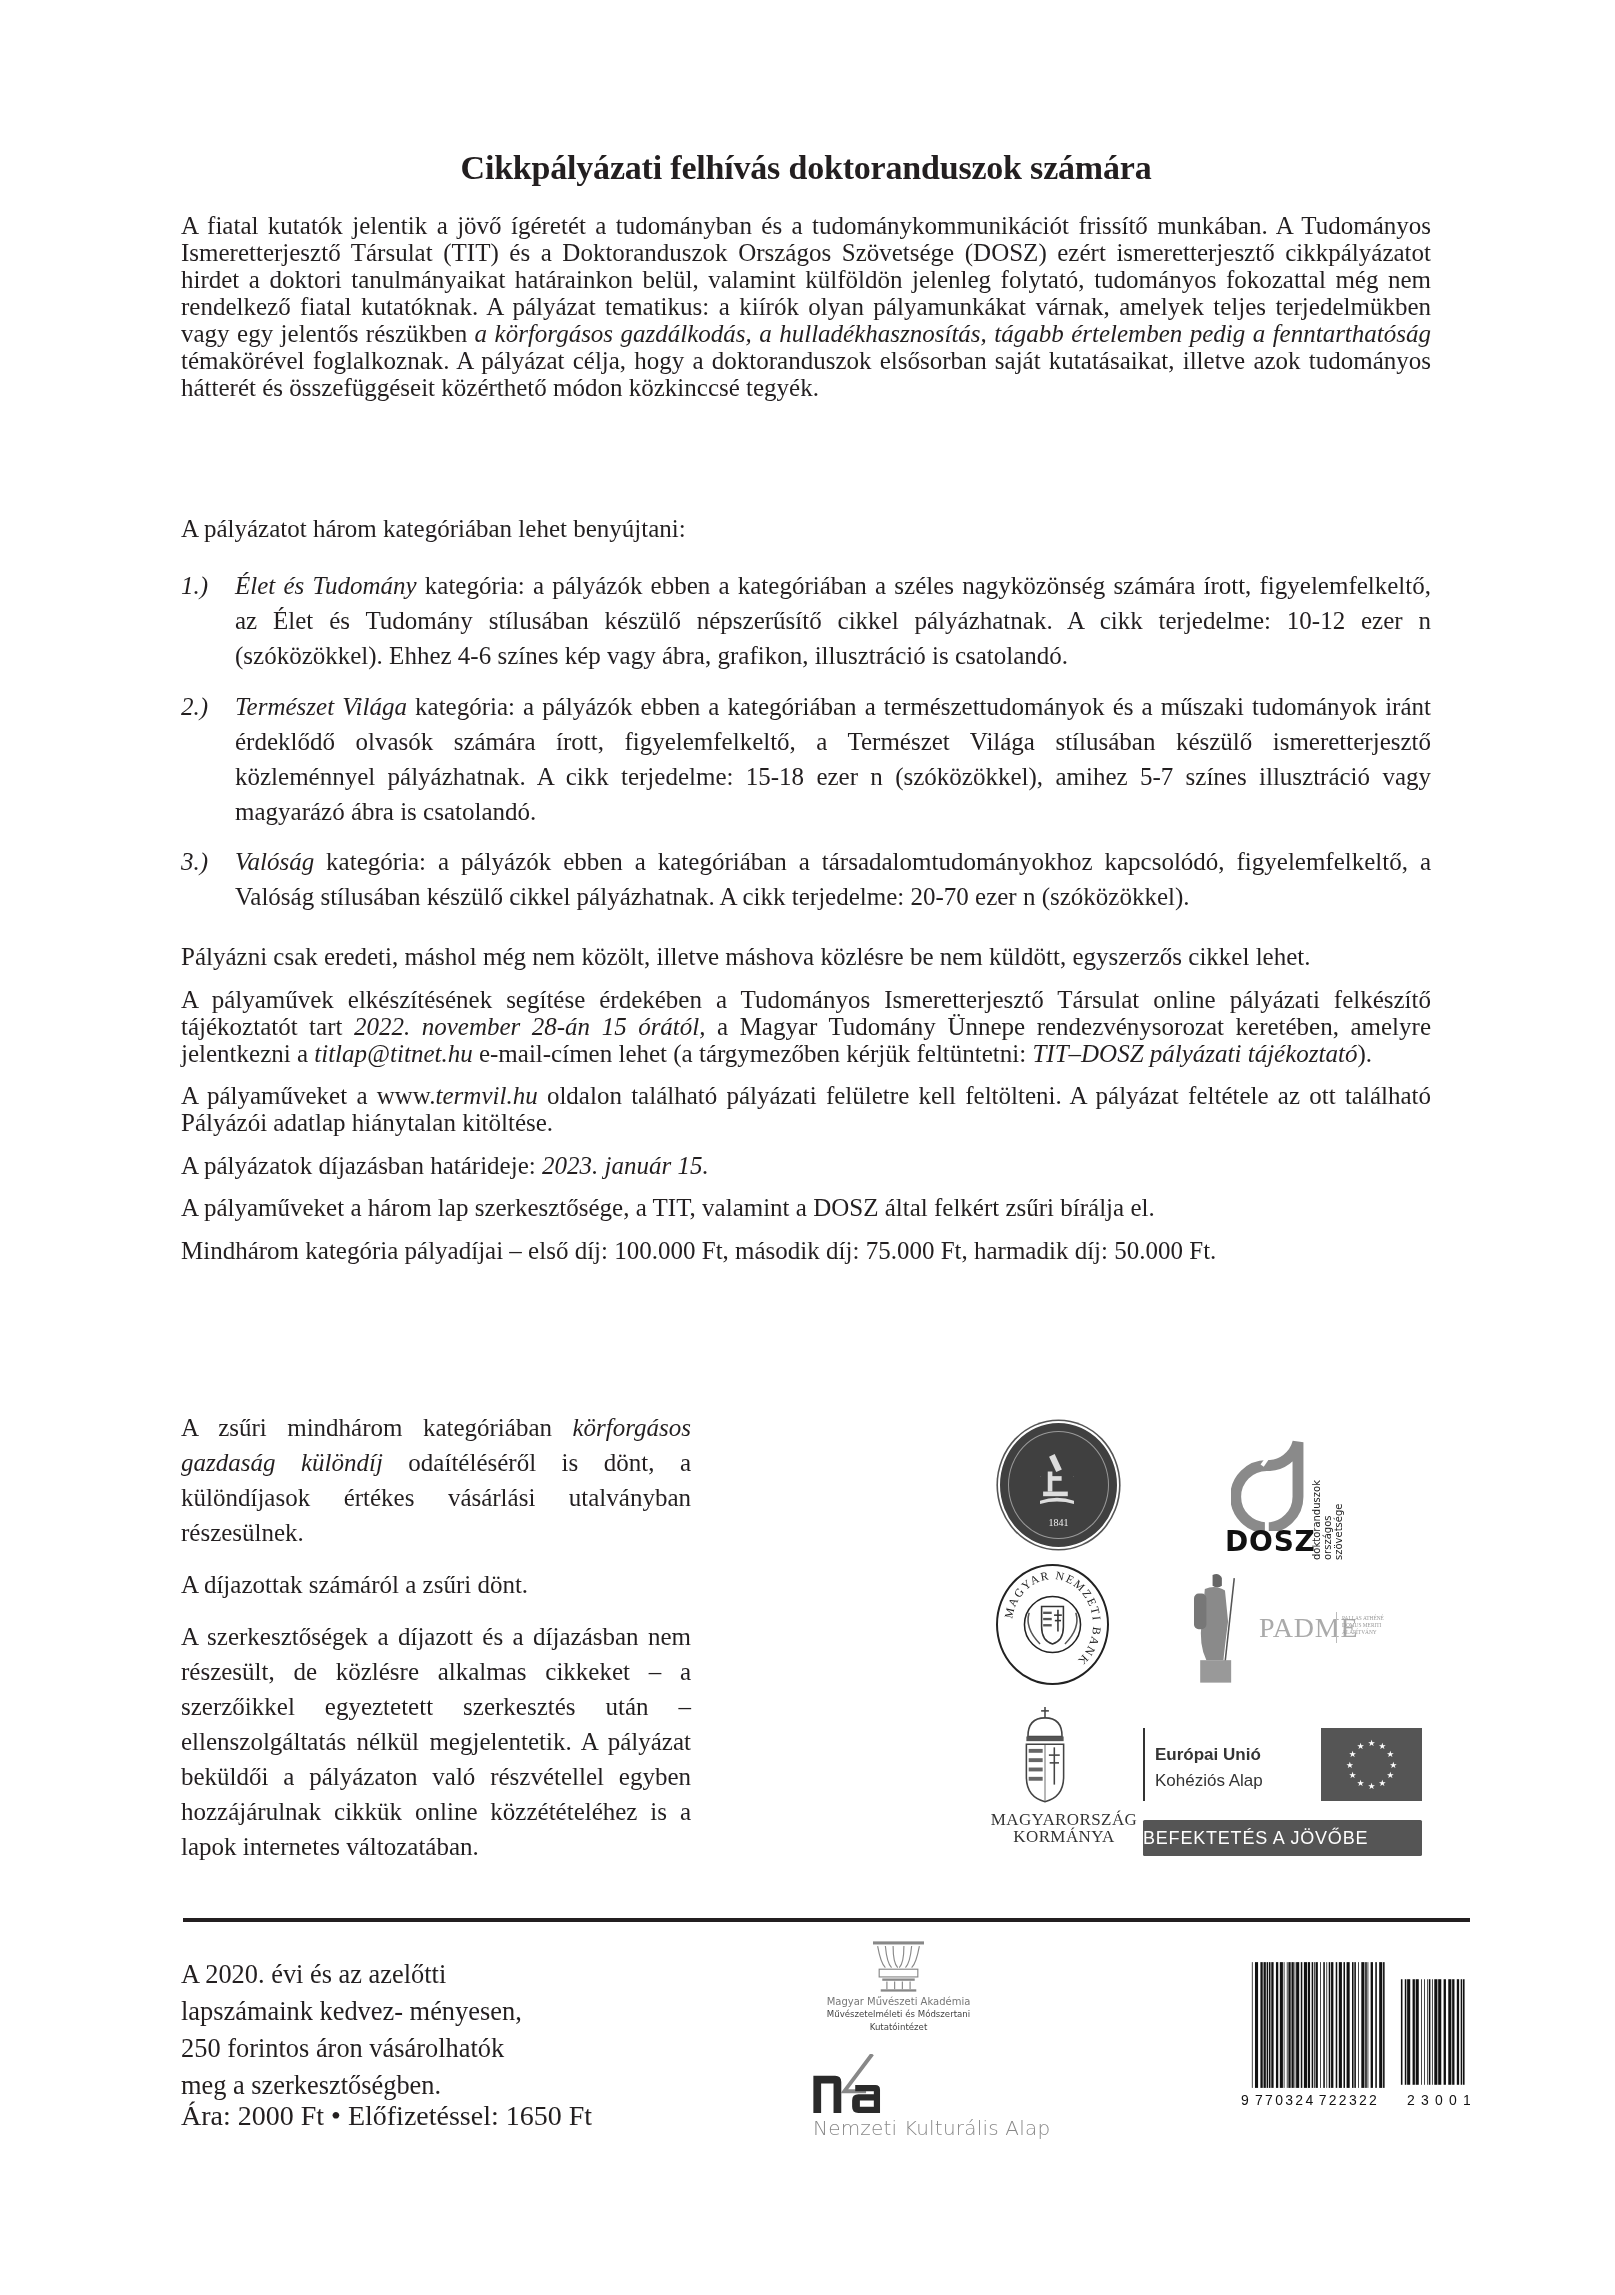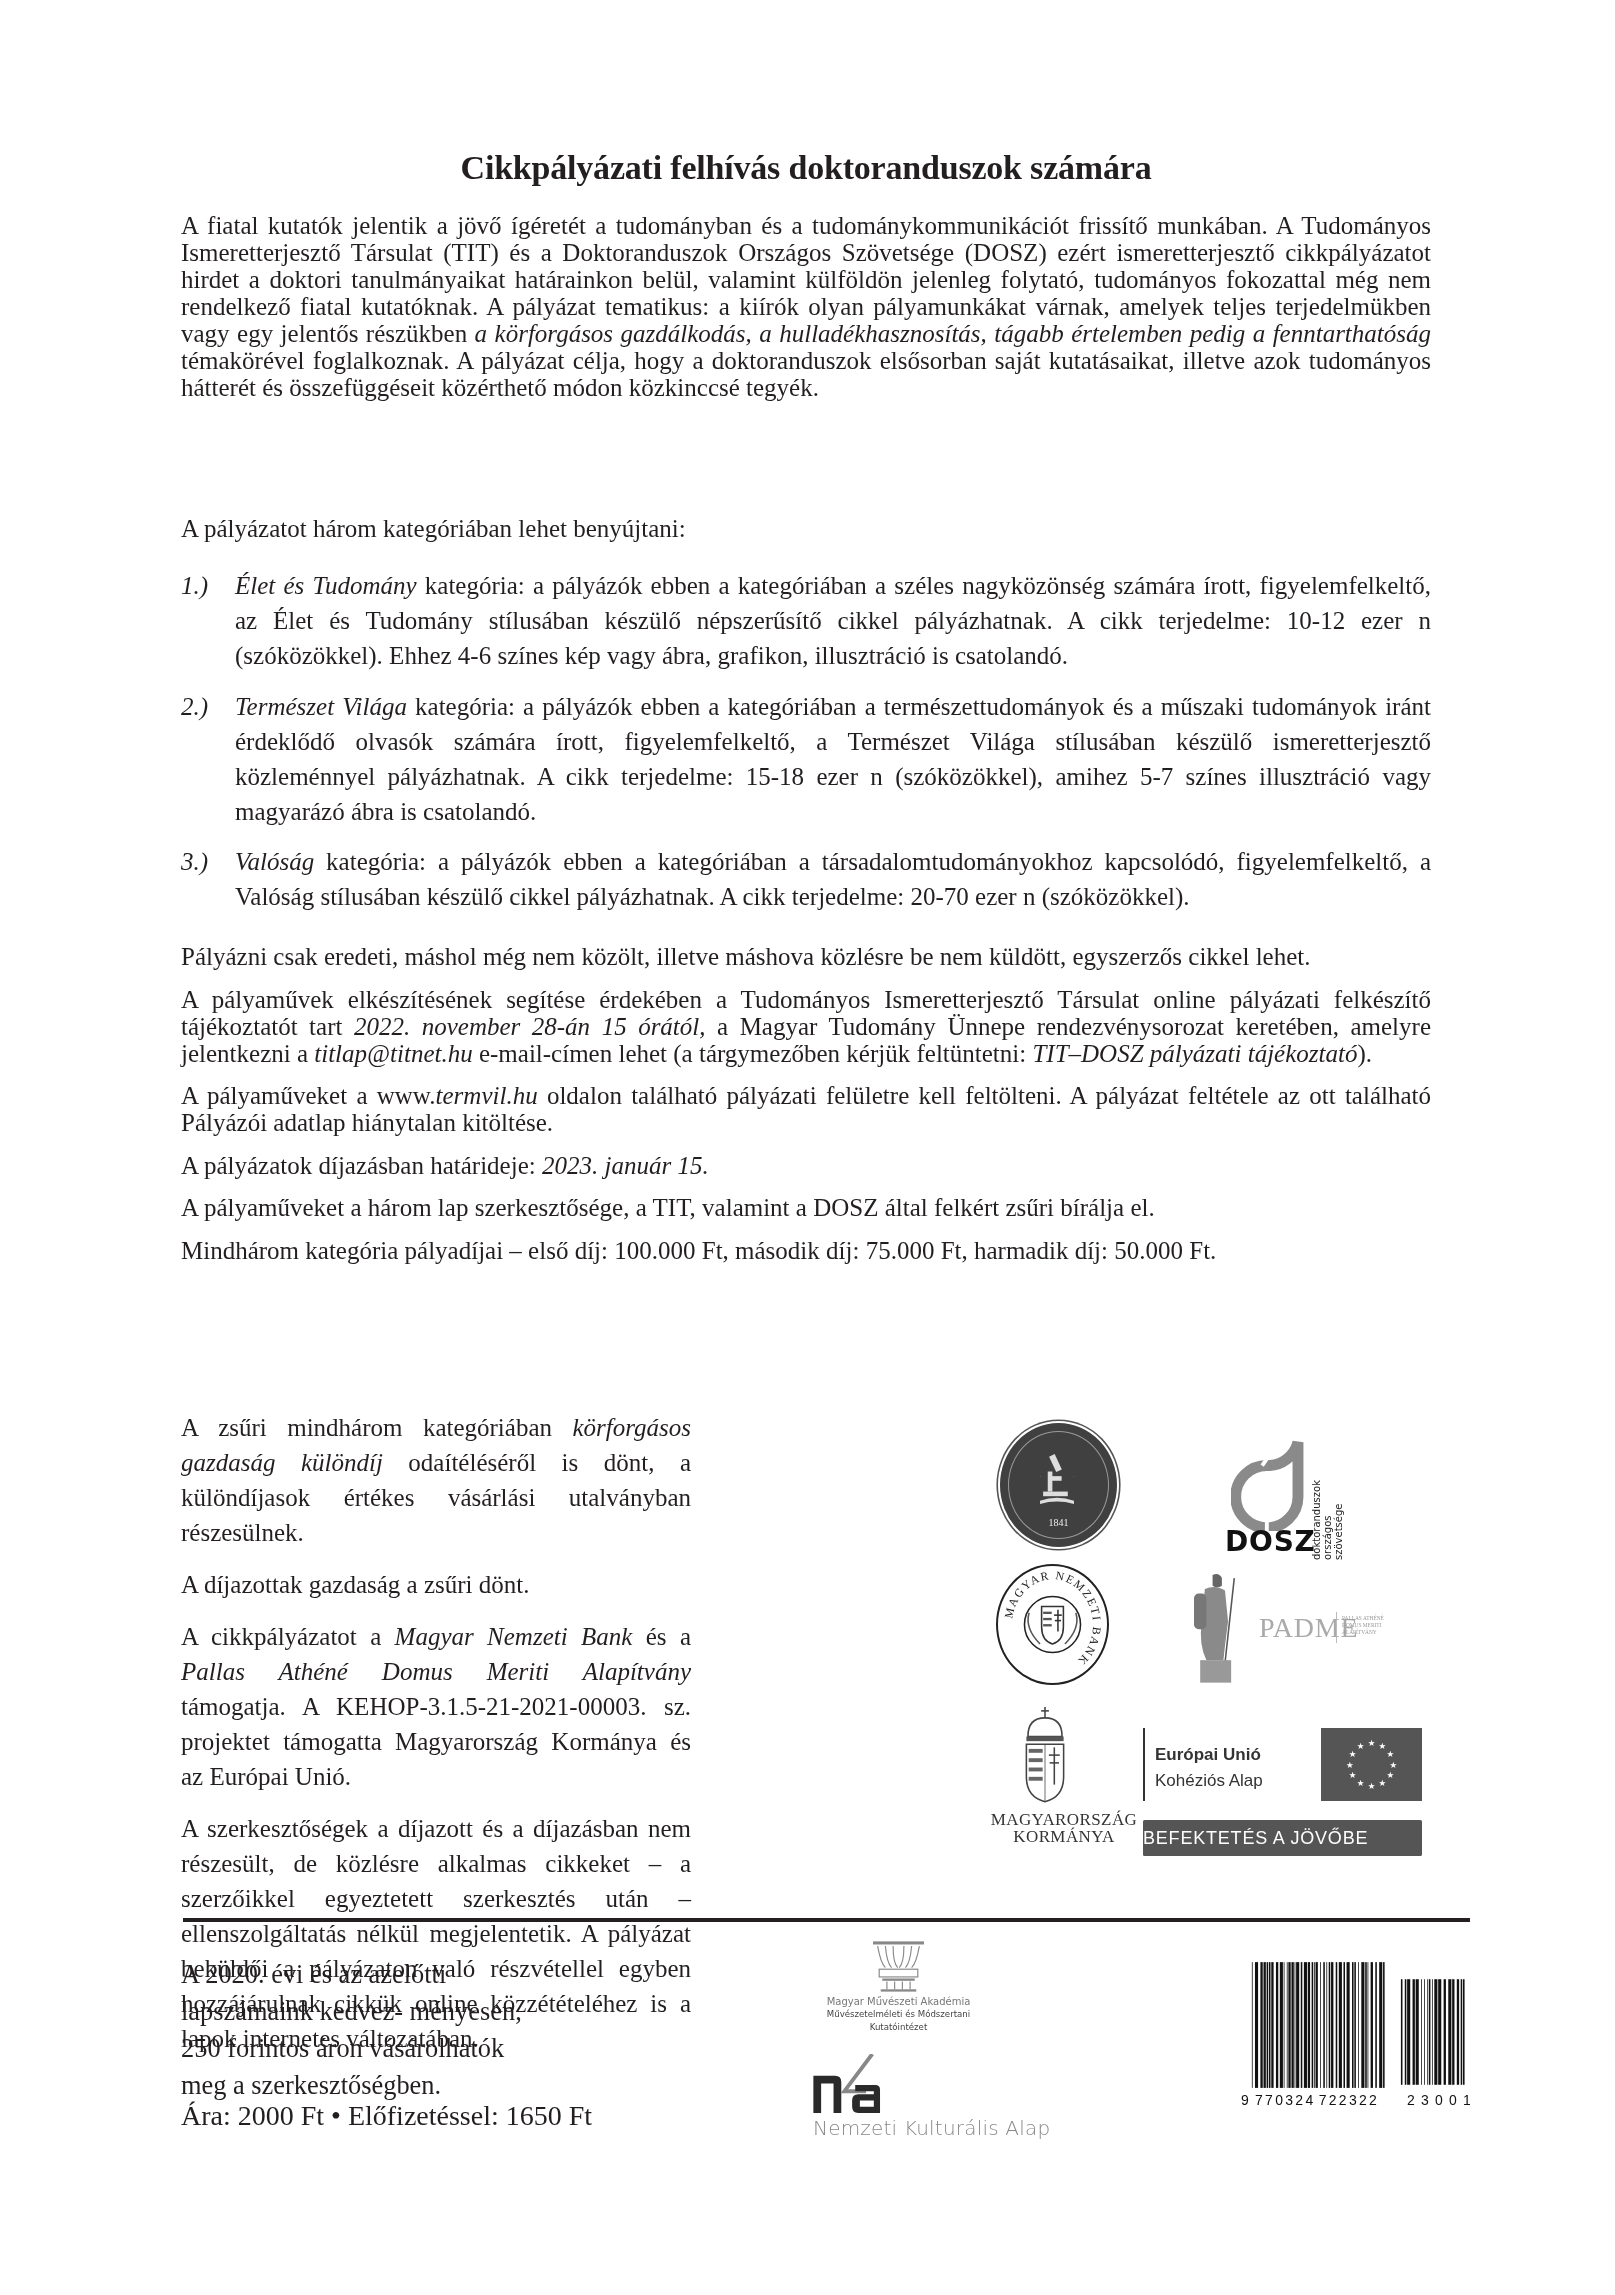--- a/index.html
+++ b/index.html
@@ -94,22 +94,21 @@
   <p>Pályázni csak eredeti, máshol még nem közölt, illetve máshova közlésre be nem küldött, egyszerzős cikkel lehet.</p>
   <p><span>A pályaművek elkészítésének segítése érdekében a Tudományos Ismeretterjesztő Társulat online pályázati felkészítő tájékoztatót tart </span><em>2022. november 28-án 15 órától,</em><span> a Magyar Tudomány Ünnepe rendezvénysorozat keretében, amelyre jelentkezni a </span><em>titlap@titnet.hu</em><span> e-mail-címen lehet (a tárgymezőben kérjük feltüntetni: </span><em>TIT–DOSZ pályázati tájékoztató</em><span>).</span></p>
   <p><span>A pályaműveket a www.</span><em>termvil.hu</em><span> oldalon található pályázati felületre kell feltölteni. A pályázat feltétele az ott található Pályázói adatlap hiánytalan kitöltése.</span></p>
   <p><span>A pályázatok díjazásban határideje: </span><em>2023. január 15.</em></p>
   <p>A pályaműveket a három lap szerkesztősége, a TIT, valamint a DOSZ által felkért zsűri bírálja el.</p>
   <p>Mindhárom kategória pályadíjai – első díj: 100.000 Ft, második díj: 75.000 Ft, harmadik díj: 50.000 Ft.</p>
 </div>
 
 <div class="abs lower">
   <p class="last-left"><span>A zsűri mindhárom kategóriában </span><em>körforgásos gazdaság különdíj</em><span> odaítéléséről is dönt, a különdíjasok értékes vásárlási utalványban részesülnek.</span></p>
-  <p class="last-left">A díjazottak gazdaság a zsűri dönt.</p>
-  <p class="last-left"><span>A cikkpályázatot a </span><em>Magyar Nemzeti Bank</em><span> és a </span><em>Pallas Athéné Domus Meriti Alapítvány</em><span> támogatja. A KEHOP-3.1.5-21-2021-00003. sz. projektet támogatta Magyarország Kormánya és az Európai Unió.</span></p>
+  <p class="last-left">A díjazottak számáról a zsűri dönt.</p>
   <p class="last-left">A szerkesztőségek a díjazott és a díjazásban nem részesült, de közlésre alkalmas cikkeket – a szerzőikkel egyeztetett szerkesztés után – ellenszolgáltatás nélkül megjelentetik. A pályázat beküldői a pályázaton való részvétellel egyben hozzájárulnak cikkük online közzétételéhez is a lapok internetes változatában.</p>
 </div>
 
 <div class="abs logo-tit">
   <div class="ring"></div>
   <svg class="micro" viewBox="0 0 44 70">
     <g fill="#ddd">
       <rect x="16" y="2" width="8" height="22" transform="rotate(-25 20 13)"></rect>
       <rect x="10" y="24" width="6" height="26"></rect>
       <rect x="14" y="30" width="14" height="6"></rect>

